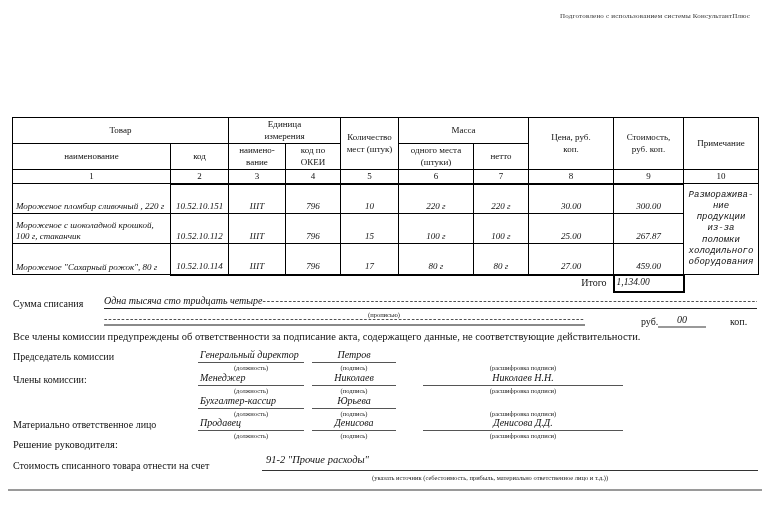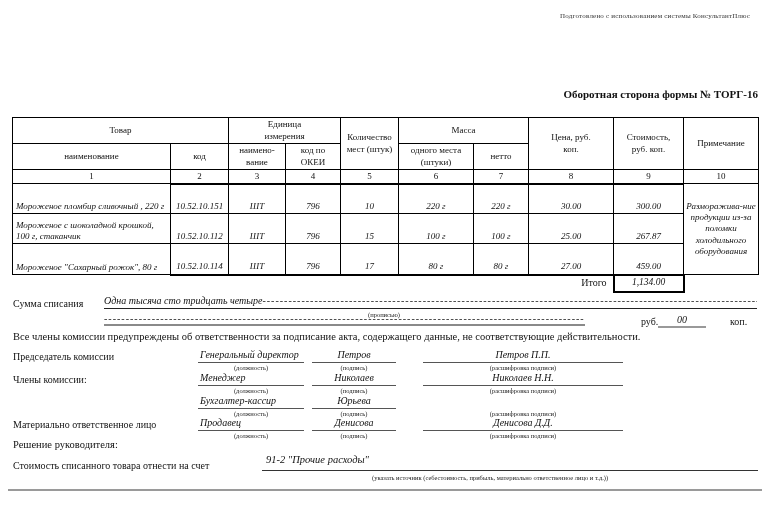--- a/index.html
+++ b/index.html
@@ -15,28 +15,28 @@
   .form-title { top:88px; right:12px; font-size:11px; font-weight:bold; }
 
   table.goods { position:absolute; left:12px; top:117px; border-collapse:collapse; table-layout:fixed; }
   table.goods th, table.goods td { border:1px solid #000; font-weight:normal; font-size:9px; line-height:1.25; padding:1px 2px; text-align:center; vertical-align:middle; }
   table.goods th span { display:inline-block; }
   .w60 span { max-width:62px; } .w45 span { max-width:46px; } .w50 span { max-width:52px; }
   .w42 span { max-width:44px; } .w34 span { max-width:36px; }
   tr.nums td { height:14px; font-size:9px; padding:0; }
   tr.data td { height:30px; vertical-align:bottom; font-style:italic; font-size:9px; }
   tr.data td.name { text-align:left; padding:1px 3px; }
-  td.note { vertical-align:middle !important; font-style:italic; font-size:9px; line-height:1.5; text-align:left; padding:0 4px; }
+  td.note { vertical-align:middle !important; font-style:italic; font-size:9px; line-height:1.5; text-align:left; padding:0 4px;font-family:Liberation Mono, monospace; }
   
   td.tl { border-left:2px solid #000; } td.tr2 { border-right:2px solid #000; }
   tr.data.first td.tt { border-top:2px solid #000; }
   tr.data.last td.tb { border-bottom:2px solid #000; }
   tr.totals td { border:none; height:17px; }
   tr.totals td.itogo-label { text-align:right; padding-right:6px; font-size:10px; font-style:normal; }
-  tr.totals td.itogo-value { border:2px solid #000; font-style:italic; font-size:9.5px; text-align:center; }
+  tr.totals td.itogo-value { border:2px solid #000; font-style:italic; font-size:9.5px; text-align:left; }
 
   .lbl { font-size:10px; }
   .sum-label { left:13px; top:298px; }
   .sum-line1 { left:104px; width:653px; top:295px; height:14px; border-bottom:1px solid #222; overflow:hidden; white-space:nowrap; font-style:italic; font-size:10px; }
   .sum-line1 .filler { font-style:normal; letter-spacing:1px; color:#222; }
   .propis { left:104px; width:560px; top:311px; text-align:center; font-size:6.5px; color:#222; }
   .sum-line2 { left:104px; width:481px; top:313px; height:13px; border-bottom:2px solid #8a8a8a; overflow:hidden; white-space:nowrap; font-size:10px; letter-spacing:1px; color:#222; }
   .rub-label { left:641px; top:316px; }
   .rub-value { left:658px; top:314px; width:48px; height:14px; text-align:center; font-style:italic; font-size:10px; border-bottom:2px solid #999; }
   .kop-label { left:730px; top:316px; }
@@ -57,21 +57,20 @@
   .decision-cap { left:372px; top:474px; font-size:6.5px; color:#222; }
 
   .bottom-rule { left:8px; width:754px; top:489px; border-top:2px solid #9a9a9a; height:0; }
 </style>
 </head>
 <body>
 
 <div class="page">
 
   <div class="abs consultant">Подготовлено с использованием системы КонсультантПлюс</div>
-  <div class="abs form-title">Оборотная сторона формы № ТОРГ-16</div>
 
   <table class="goods">
     <colgroup>
       <col style="width:158px">
         <col style="width:58px">
         <col style="width:57px">
         <col style="width:55px">
         <col style="width:58px">
       <col style="width:75px">
         <col style="width:55px">
@@ -158,21 +157,20 @@
   <div class="abs sum-line2">--------------------------------------------------------------------------------------------------------------------------------------------</div>
   <div class="abs lbl rub-label">руб.</div>
   <div class="abs rub-value">00</div>
   <div class="abs lbl kop-label">коп.</div>
 
   <div class="abs warning">Все члены комиссии предупреждены об ответственности за подписание акта, содержащего данные, не соответствующие действительности.</div>
 
   <div class="abs sig-label" style="top:351px">Председатель комиссии</div>
   <div class="abs fld f1" style="top:349px">Генеральный директор</div>
   <div class="abs fld f2" style="top:349px">Петров</div>
-  <div class="abs fld f3" style="top:349px">Петров П.П.</div>
   <div class="abs cap c1" style="top:364px">(должность)</div>
   <div class="abs cap c2" style="top:364px">(подпись)</div>
   <div class="abs cap c3" style="top:364px">(расшифровка подписи)</div>
 
   <div class="abs sig-label" style="top:374px">Члены комиссии:</div>
   <div class="abs fld f1" style="top:372px">Менеджер</div>
   <div class="abs fld f2" style="top:372px">Николаев</div>
   <div class="abs fld f3" style="top:372px">Николаев Н.Н.</div>
   <div class="abs cap c1" style="top:387px">(должность)</div>
   <div class="abs cap c2" style="top:387px">(подпись)</div>

